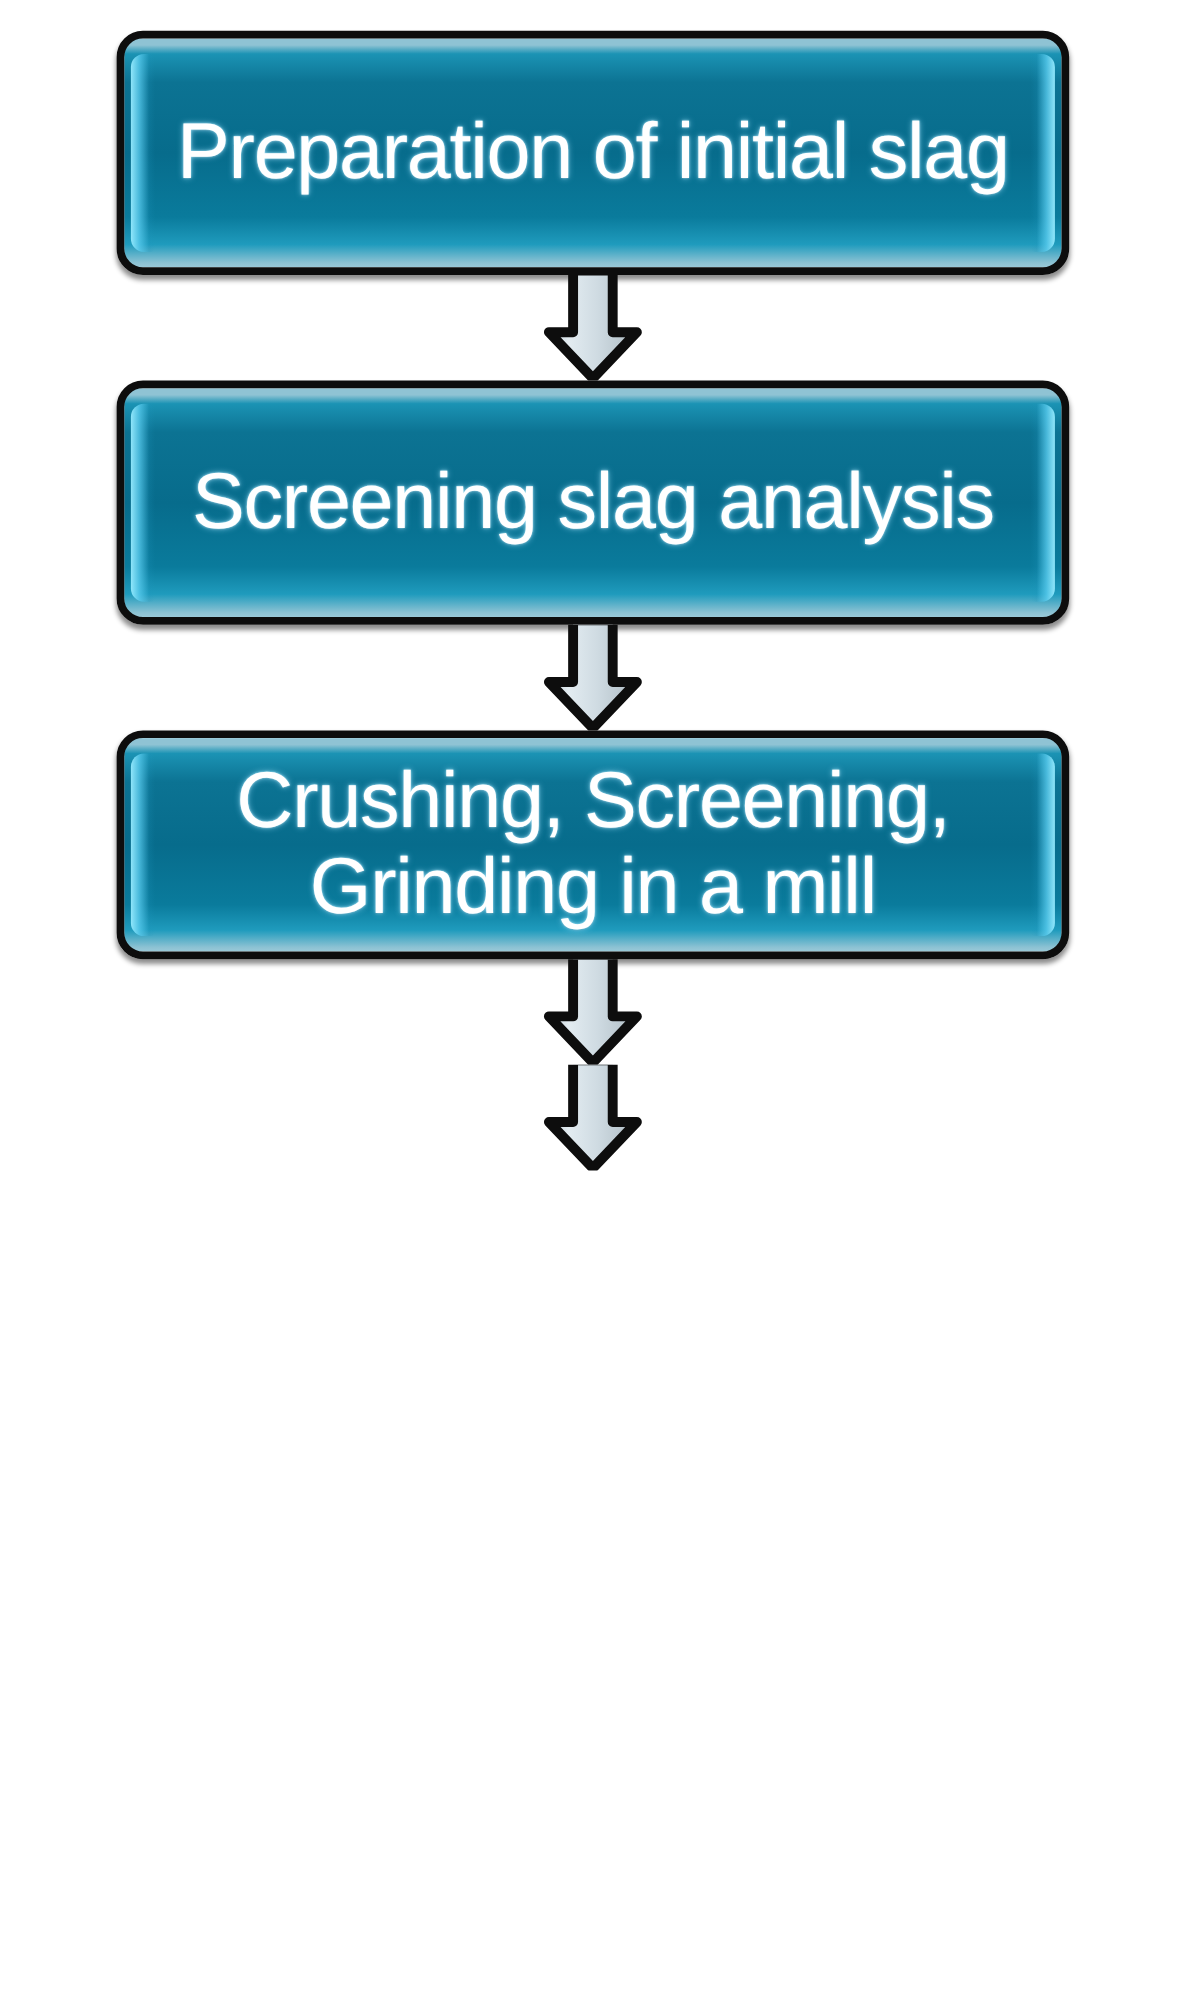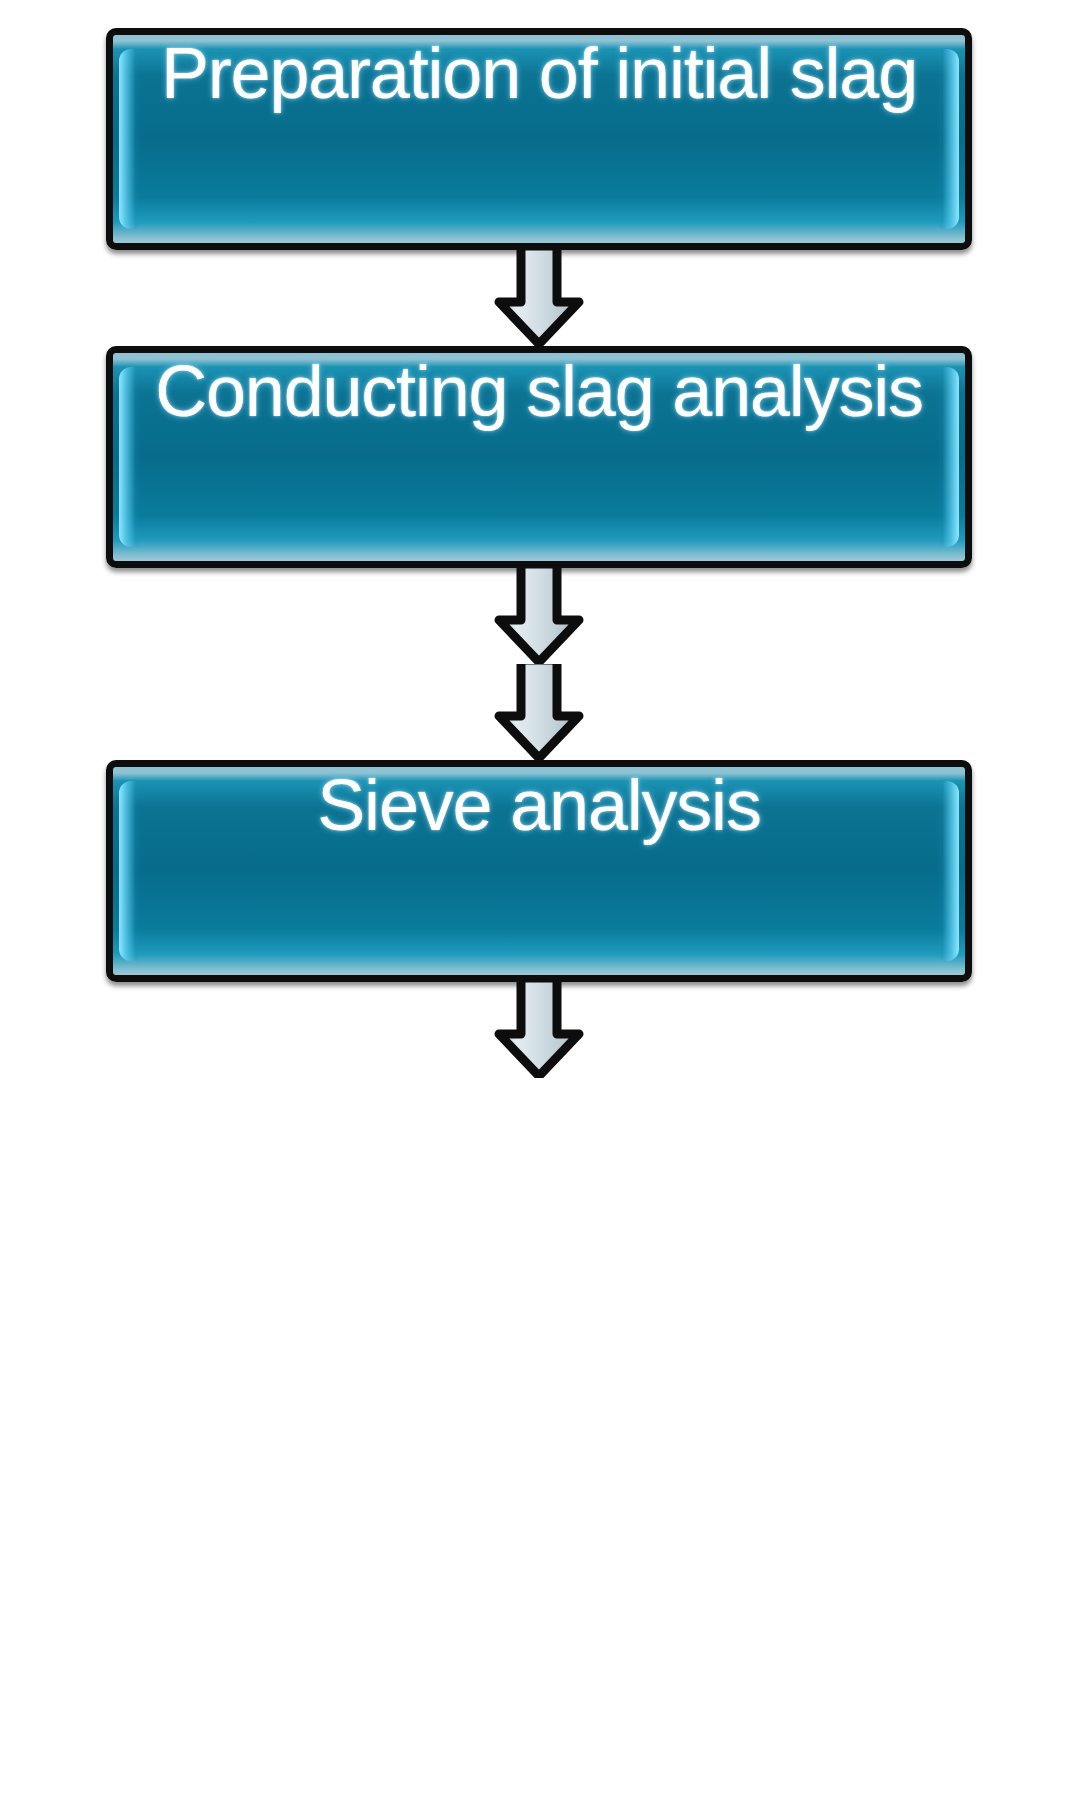--- a/index.html
+++ b/index.html
@@ -24,34 +24,35 @@
     flex-direction: column;
     align-items: center;
   }
 
   
   .node {
     position: relative;
     box-sizing: border-box;
     width: 866px;
     border: 7px solid #0d0d0d;
-    border-radius: 10px;
+    border-radius: 24px;
     background:
       linear-gradient(to bottom,
         #8fc3d4 0px,
         #8fc3d4 6px,
         #1b93b4 14px,
         #0c7393 40px,
         #076c8c 50%,
         #0a7b9c 78%,
         #1f9bbd 90%,
         #8cc2d3 98%,
         #9ac9d8 100%);
     box-shadow: 0 4px 5px rgba(0,0,0,0.45);
     display: flex;
+    align-items: center;
     justify-content: center;
     overflow: hidden;
   }
 
   
   .node::before {
     content: "";
     position: absolute;
     left: 6px;
     top: 14px;
@@ -133,40 +134,41 @@
           <stop offset="22%" stop-color="#e3ecf1"></stop>
           <stop offset="55%" stop-color="#cfdbe2"></stop>
           <stop offset="100%" stop-color="#aebbc3"></stop>
         </linearGradient>
       </defs>
       <path d="M 42 -4 L 78 -4 L 78 52 L 100 52 L 60 94 L 20 52 L 42 52 Z" fill="url(#agrad)" stroke="#0d0d0d" stroke-width="9" stroke-linejoin="round"></path>
     </svg>
   </div>
 
   <div class="node h1line">
-    <span class="node-label">Conducting slag analysis</span>
+    <span class="node-label">Screening slag analysis</span>
+  </div>
+
+  <div class="connector">
+    <svg width="120" height="96" viewBox="0 0 120 96" aria-hidden="true">
+      <path d="M 42 -4 L 78 -4 L 78 52 L 100 52 L 60 94 L 20 52 L 42 52 Z" fill="url(#agrad)" stroke="#0d0d0d" stroke-width="9" stroke-linejoin="round"></path>
+    </svg>
+  </div>
+
+  <div class="node h2lines">
+    <span class="node-label">Crushing, Screening,
+Grinding in a mill</span>
   </div>
 
   <div class="connector">
     <svg width="120" height="96" viewBox="0 0 120 96" aria-hidden="true">
       <path d="M 42 -4 L 78 -4 L 78 52 L 100 52 L 60 94 L 20 52 L 42 52 Z" fill="url(#agrad)" stroke="#0d0d0d" stroke-width="9" stroke-linejoin="round"></path>
     </svg>
   </div>
 
 
   <div class="connector">
     <svg width="120" height="96" viewBox="0 0 120 96" aria-hidden="true">
       <path d="M 42 -4 L 78 -4 L 78 52 L 100 52 L 60 94 L 20 52 L 42 52 Z" fill="url(#agrad)" stroke="#0d0d0d" stroke-width="9" stroke-linejoin="round"></path>
     </svg>
   </div>
 
-  <div class="node h1line">
-    <span class="node-label">Sieve analysis</span>
-  </div>
-
-  <div class="connector">
-    <svg width="120" height="96" viewBox="0 0 120 96" aria-hidden="true">
-      <path d="M 42 -4 L 78 -4 L 78 52 L 100 52 L 60 94 L 20 52 L 42 52 Z" fill="url(#agrad)" stroke="#0d0d0d" stroke-width="9" stroke-linejoin="round"></path>
-    </svg>
-  </div>
-
 
 </div>
 
 </body></html>

